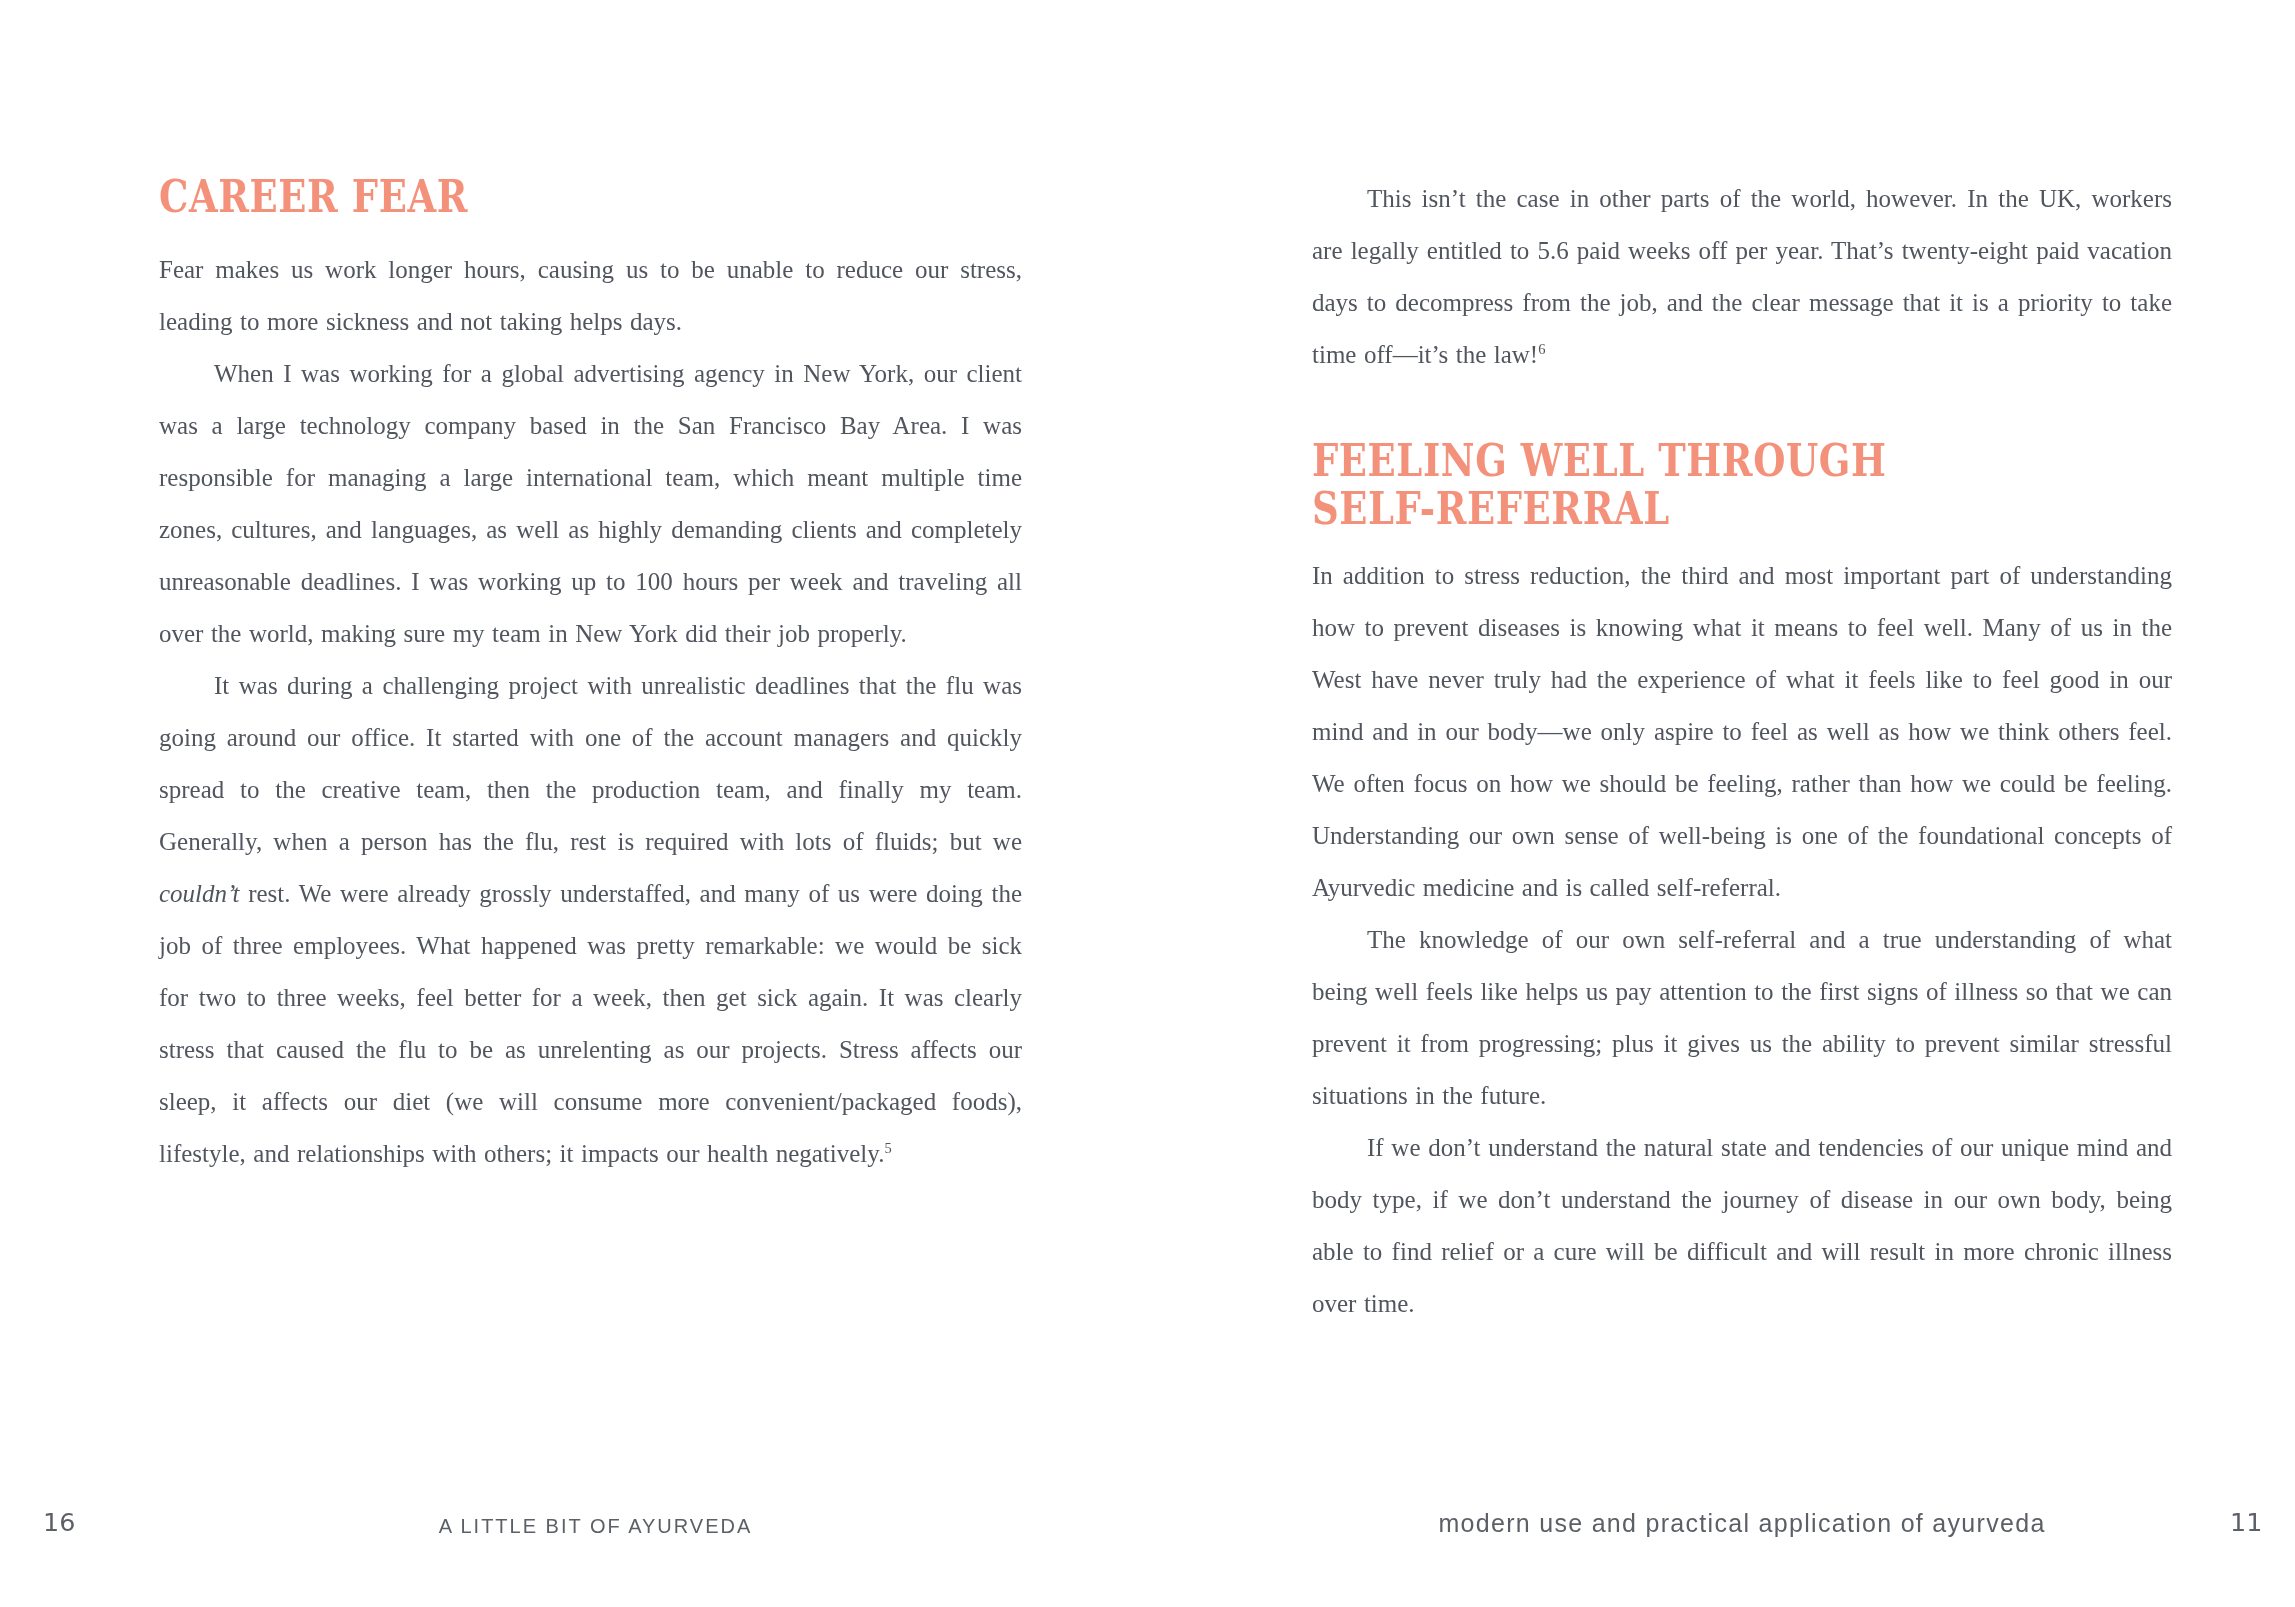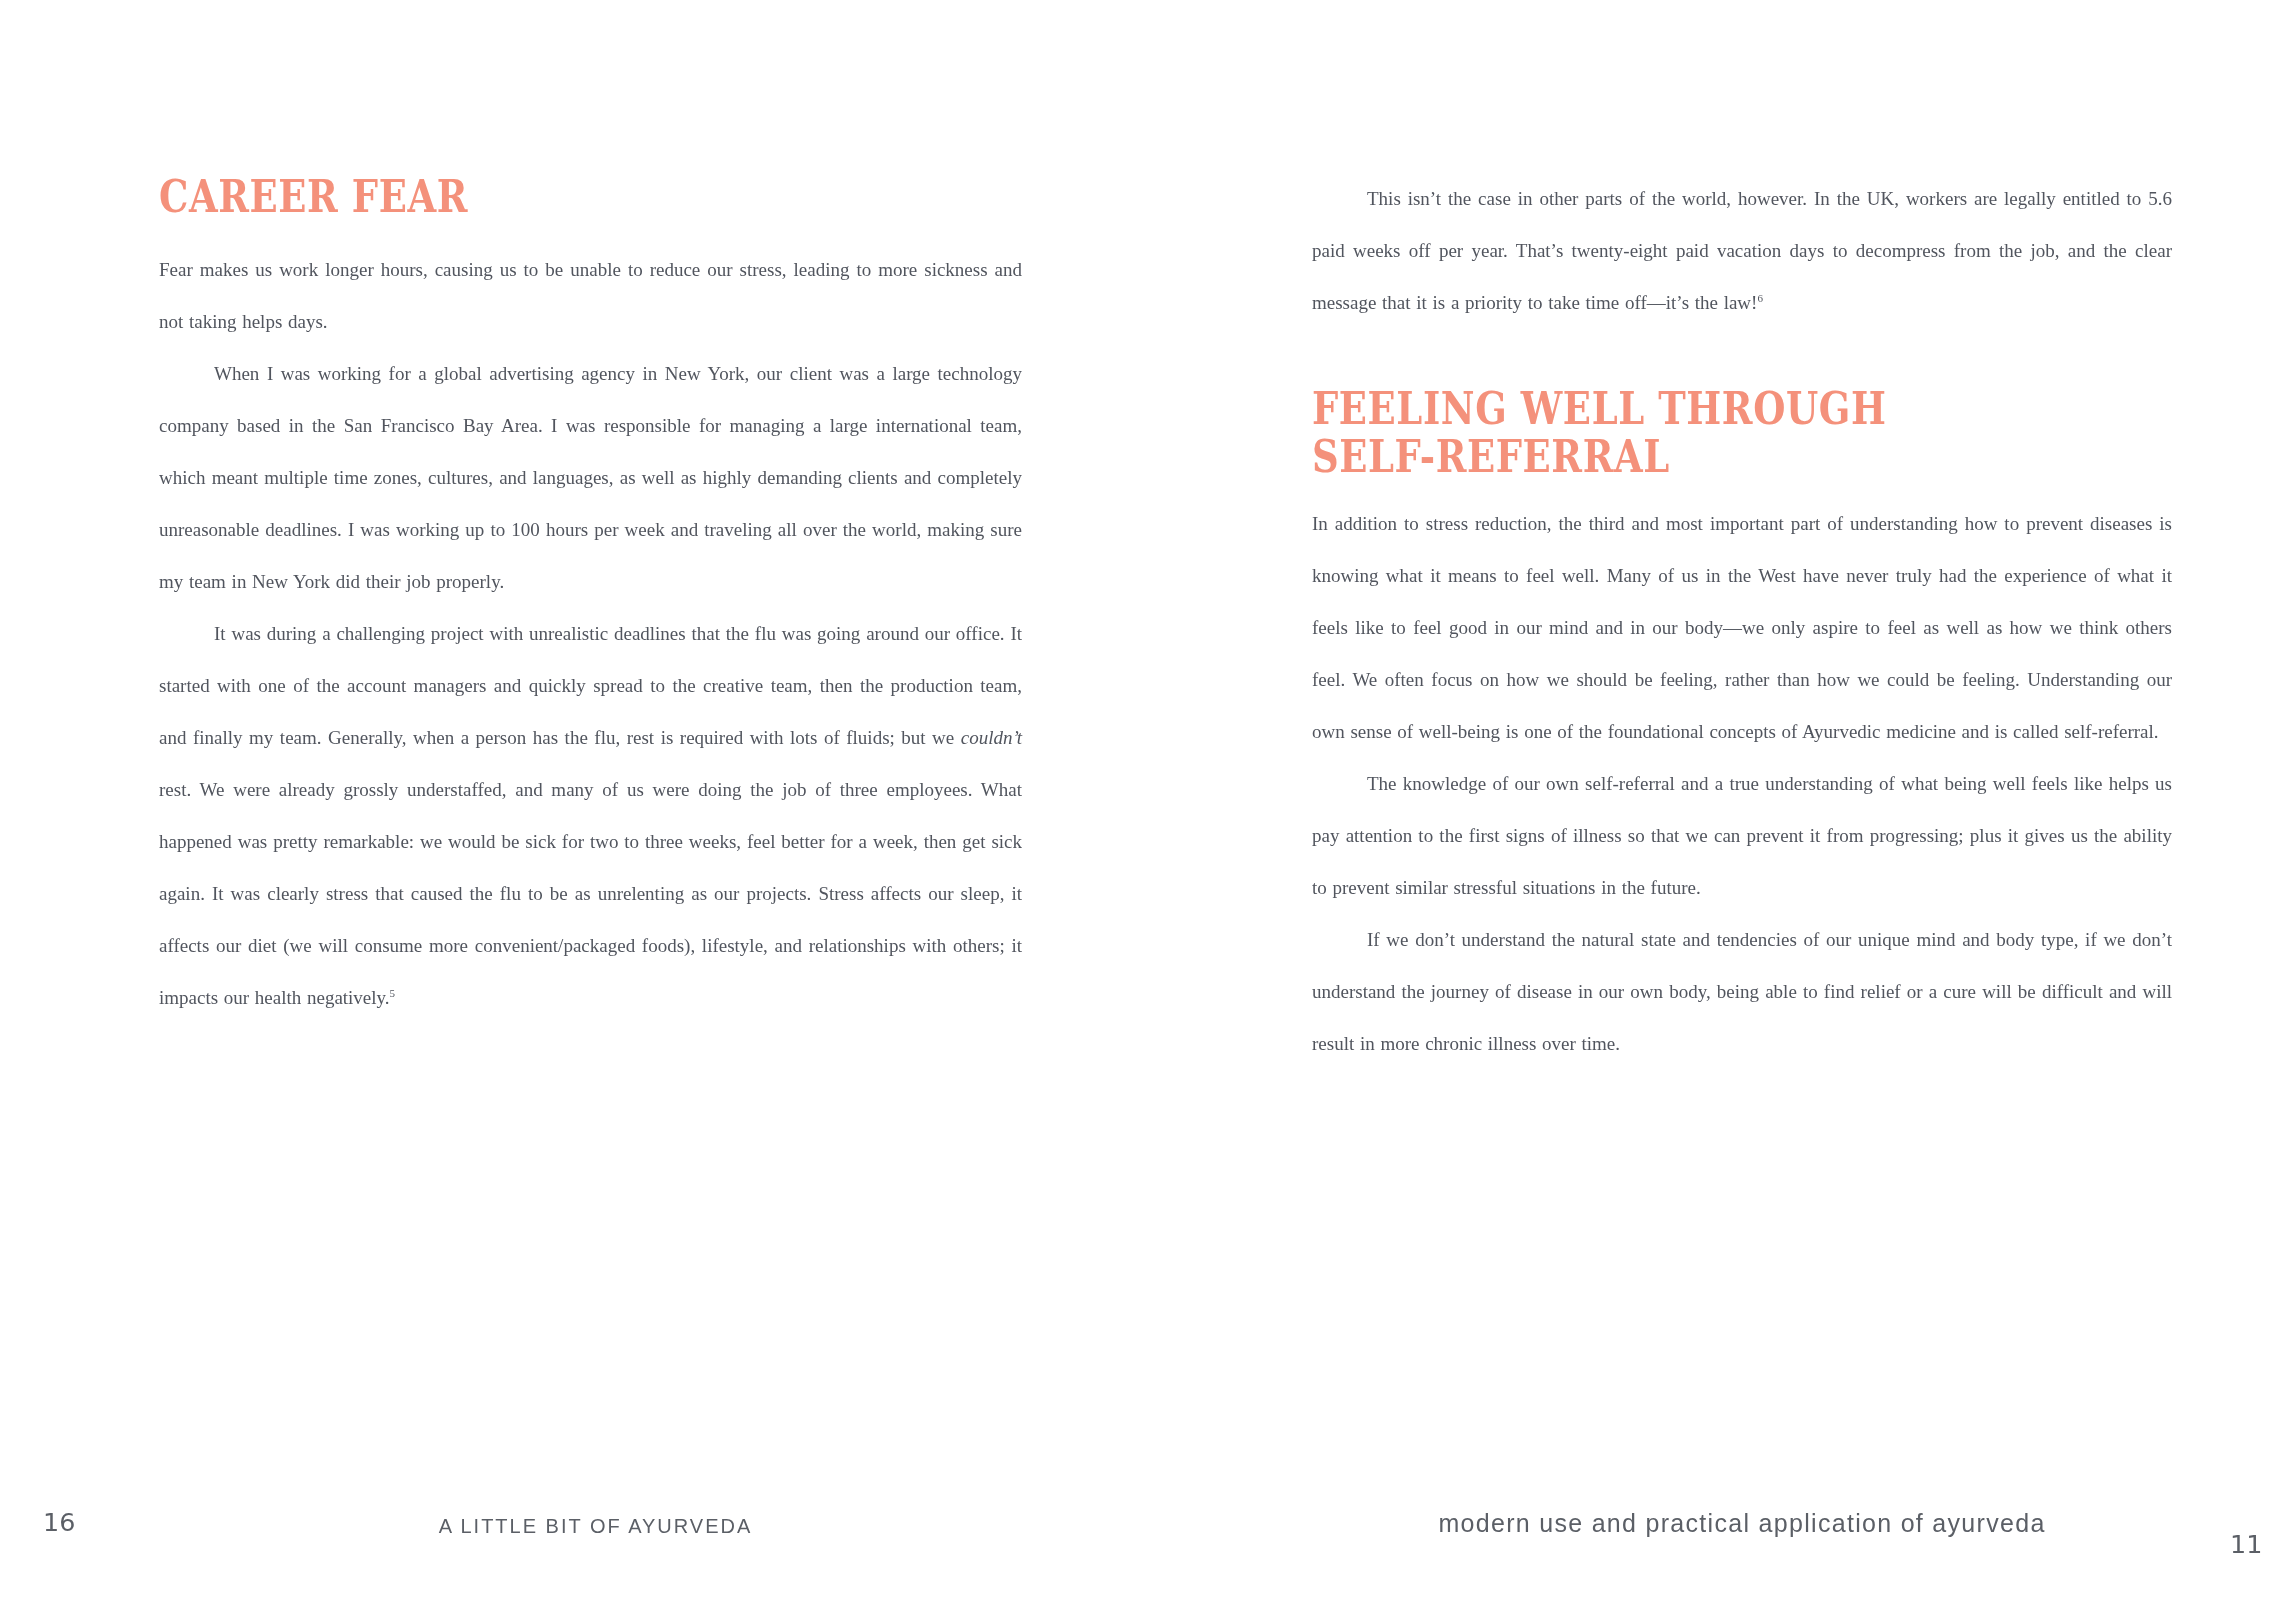--- a/index.html
+++ b/index.html
@@ -17,21 +17,21 @@
     overflow: hidden;
   }
   .text-col {
     position: absolute;
     color: var(--body_text);
   }
   .page-left-col  { left: 153px;  top: 173px; width: 863px; margin-left: 6px; }
   .page-right-col { left: 1312px; top: 173px; width: 860px; }
 
   .text-col p {
-    font-size: 19px;
+    font-size: 25px;
     line-height: 52px;
     text-align: justify;
     word-spacing: 0.05em;
     color: var(--body_text);
   }
   .text-col p.indent { text-indent: 55px; }
 
   h2.section-title {
     font-family: "DejaVu Serif", serif;
     font-weight: bold;
@@ -52,21 +52,21 @@
   .footer-item {
     position: absolute;
     color: var(--footer_text);
     line-height: 29.5px;
   }
   .page-num {
     font-family: "DejaVu Sans", sans-serif;
     font-size: 25.4px;
   }
   .pn-left  { left: 43px;  top: 1508px; }
-  .pn-right { left: 2230px; top: 1508px; margin-top: 22px; }
+  .pn-right { left: 2230px; top: 1508px; }
   .running-head-left {
     left: 164px; top: 1512px; width: 863px;
     text-align: center;
     font-family: "Liberation Sans", sans-serif;
     font-size: 20px;
     letter-spacing: 2px;
   }
   .running-head-right {
     left: 1312px; top: 1509px; width: 860px;
     text-align: center;

